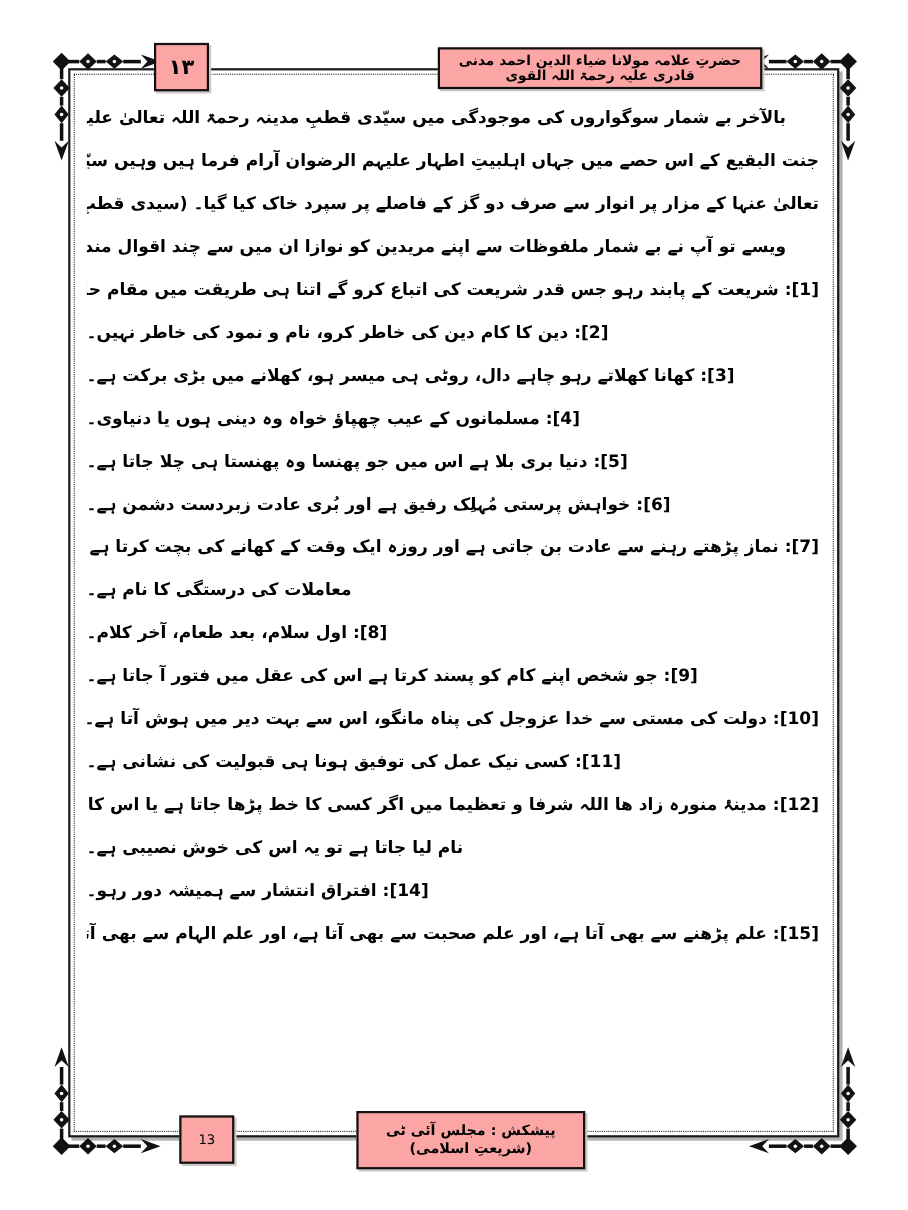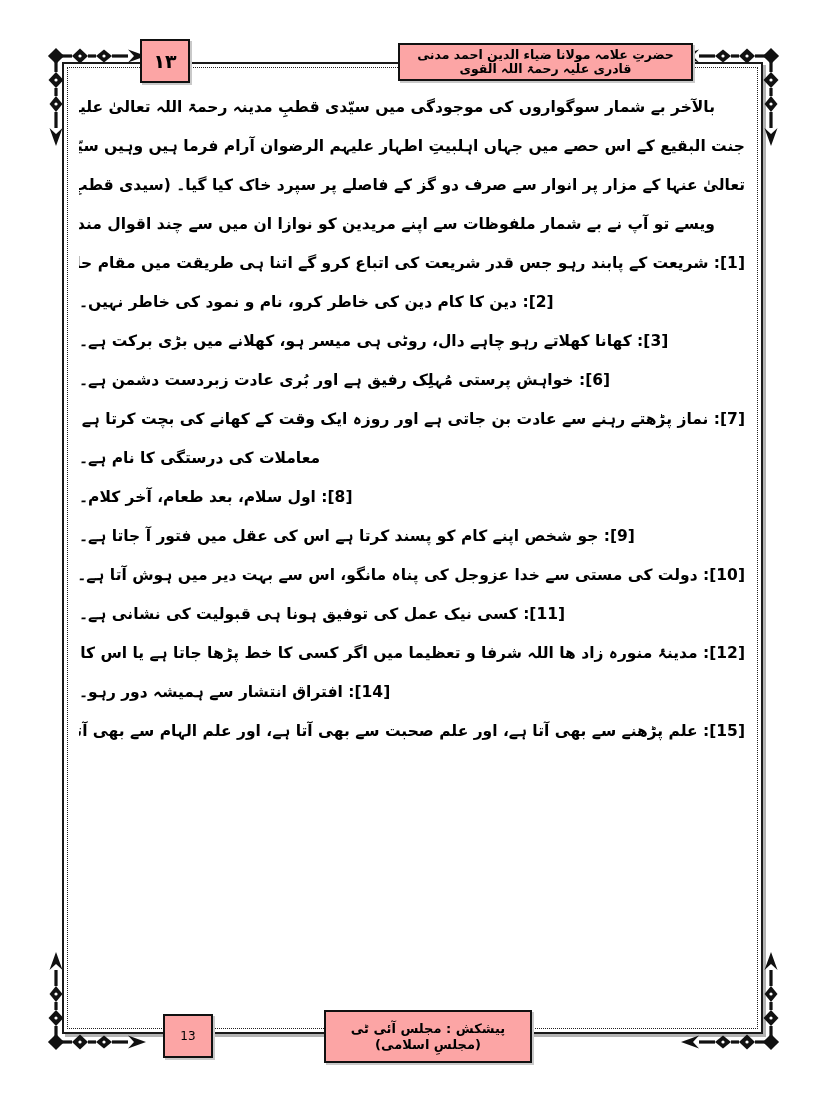--- a/index.html
+++ b/index.html
@@ -117,26 +117,29 @@
 <div class="cartouche hdr-title">حضرتِ علامہ مولانا ضیاء الدین احمد مدنی قادری علیہ رحمۃ اللہ القوی</div>
 
 <div class="content" id="content">
     <div class="line a-right indent">بالآخر بے شمار سوگواروں کی موجودگی میں سیّدی قطبِ مدینہ رحمۃ اللہ تعالیٰ علیہ کو ان کی آرزو کے مطابق</div>
     <div class="line a-right">جنت البقیع کے اس حصے میں جہاں اہلبیتِ اطہار علیہم الرضوان آرام فرما ہیں وہیں سیّدۃ النساء فاطمۃ الزہرا رضی اللہ</div>
     <div class="line a-left">تعالیٰ عنہا کے مزار پر انوار سے صرف دو گز کے فاصلے پر سپرد خاک کیا گیا۔ (سیدی قطبِ مدینہ، ص۱۶)</div>
     <div class="line a-right indent">ویسے تو آپ نے بے شمار ملفوظات سے اپنے مریدین کو نوازا ان میں سے چند اقوال مندرجہ ذیل ہیں :</div>
     <div class="line a-right">[1]: شریعت کے پابند رہو جس قدر شریعت کی اتباع کرو گے اتنا ہی طریقت میں مقام حاصل ہو گا۔</div>
     <div class="line a-center">[2]: دین کا کام دین کی خاطر کرو، نام و نمود کی خاطر نہیں۔</div>
     <div class="line a-center">[3]: کھانا کھلاتے رہو چاہے دال، روٹی ہی میسر ہو، کھلانے میں بڑی برکت ہے۔</div>
+    <div class="line a-center">[4]: مسلمانوں کے عیب چھپاؤ خواہ وہ دینی ہوں یا دنیاوی۔</div>
+    <div class="line a-center">[5]: دنیا بری بلا ہے اس میں جو پھنسا وہ پھنستا ہی چلا جاتا ہے۔</div>
     <div class="line a-center">[6]: خواہش پرستی مُہلِک رفیق ہے اور بُری عادت زبردست دشمن ہے۔</div>
     <div class="line a-right">[7]: نماز پڑھتے رہنے سے عادت بن جاتی ہے اور روزہ ایک وقت کے کھانے کی بچت کرتا ہے اور دین</div>
     <div class="line a-left">معاملات کی درستگی کا نام ہے۔</div>
     <div class="line a-center">[8]: اول سلام، بعد طعام، آخر کلام۔</div>
     <div class="line a-center">[9]: جو شخص اپنے کام کو پسند کرتا ہے اس کی عقل میں فتور آ جاتا ہے۔</div>
     <div class="line a-center">[10]: دولت کی مستی سے خدا عزوجل کی پناہ مانگو، اس سے بہت دیر میں ہوش آتا ہے۔</div>
     <div class="line a-center">[11]: کسی نیک عمل کی توفیق ہونا ہی قبولیت کی نشانی ہے۔</div>
     <div class="line a-right">[12]: مدینۂ منورہ زاد ھا اللہ شرفا و تعظیما میں اگر کسی کا خط پڑھا جاتا ہے یا اس کا ذکر کیا جاتا ہے یا اس کا</div>
+    <div class="line a-center">نام لیا جاتا ہے تو یہ اس کی خوش نصیبی ہے۔</div>
     <div class="line a-center">[14]: افتراق انتشار سے ہمیشہ دور رہو۔</div>
     <div class="line a-center">[15]: علم پڑھنے سے بھی آتا ہے، اور علم صحبت سے بھی آتا ہے، اور علم الہام سے بھی آتا ہے۔</div>
   </div>
 
 <div class="cartouche ftr-num">13</div>
-<div class="cartouche ftr-pub">پیشکش : مجلس آئی ٹی (مجلسِ اسلامی)</div>
+<div class="cartouche ftr-pub">پیشکش : مجلس آئی ٹی (شریعتِ اسلامی)</div>
 
 </body></html>

